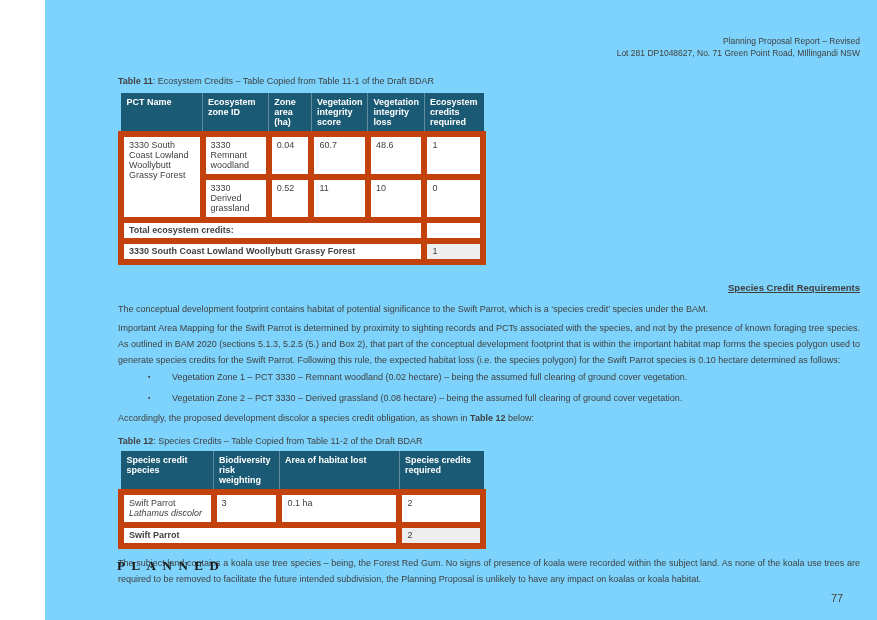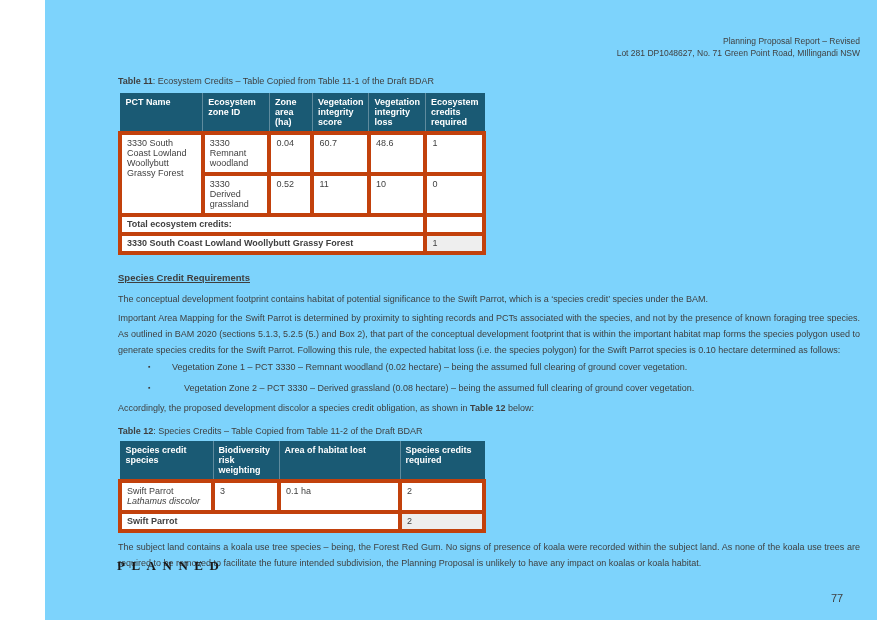--- a/index.html
+++ b/index.html
@@ -51,40 +51,41 @@
     font-weight: bold;
     text-align: left;
     vertical-align: top;
     padding: 3px 5px 4px 5px;
     line-height: 10px;
     border: 1px solid #1a5a74;
     border-right: 1px solid rgba(255,255,255,0.3);
   }
   table.credits th:last-child { border-right: 1px solid #1a5a74; }
   table.credits td {
-    border: 4px solid #c2410c;
+    border: 6px solid #c2410c;
     vertical-align: top;
     padding: 3px 5px 4px 5px;
     line-height: 10px;
     background: #ffffff;
   }
   table.t11 { margin-top: 6px; }
   table.t12 { margin-top: 4px; }
   tr.total-row td, tr.final-row td { padding: 2px 5px 3px 5px; }
   .bold { font-weight: bold; }
   .shaded { background: #eeeeee !important; }
   .sci { display: block; font-style: italic; }
   .cellline { display: block; }
 
   
   .section-heading {
     font-size: 9.5px;
     line-height: 12px;
     text-decoration: underline;
     margin: 17px 0 0 0;
+    text-align: right;
   }
   .section-heading.nsw { margin-top: 16px; }
   p.body {
     font-size: 9px;
     line-height: 16px;
     text-align: justify;
     margin: 0;
   }
   p.p1 { margin-top: 7px; }
   p.p2 { margin-top: 3px; }
@@ -92,21 +93,21 @@
   p.pkoala { margin-top: 6px; }
   .cap12 { margin-top: 10px; }
 
   .bullets { margin-top: 2px; }
   .bullet-item {
     display: flex;
     font-size: 9px;
     line-height: 14px;
     margin-top: 0;
   }
-  .bullet-item + .bullet-item { margin-top: 7px; gap: 12px; }
+  .bullet-item + .bullet-item { margin-top: 7px; }
   .bullet-marker {
     width: 24px;
     margin-left: 30px;
     font-size: 7px;
     line-height: 14px;
     flex: none;
   }
 
   
   .footer-logo {

